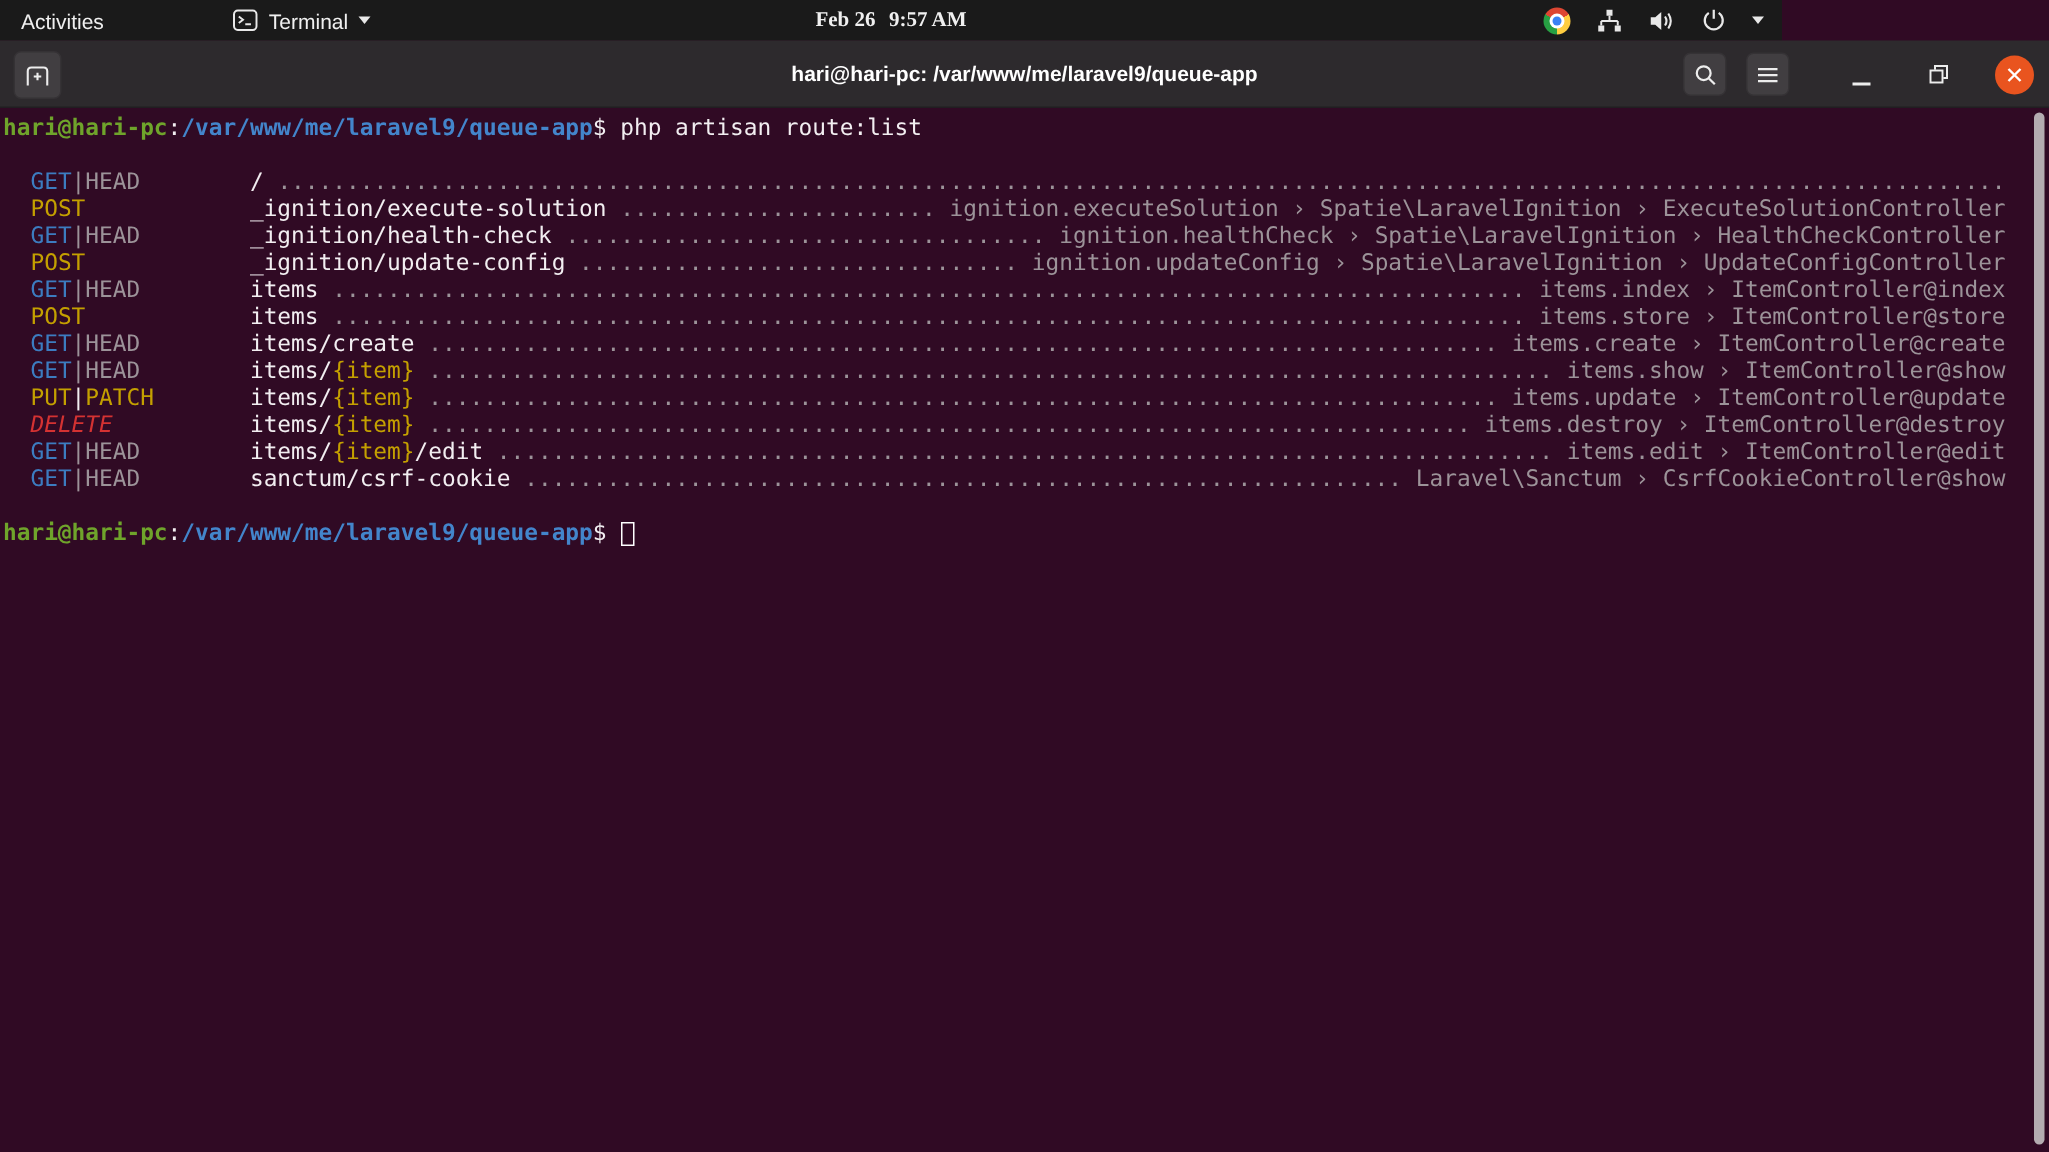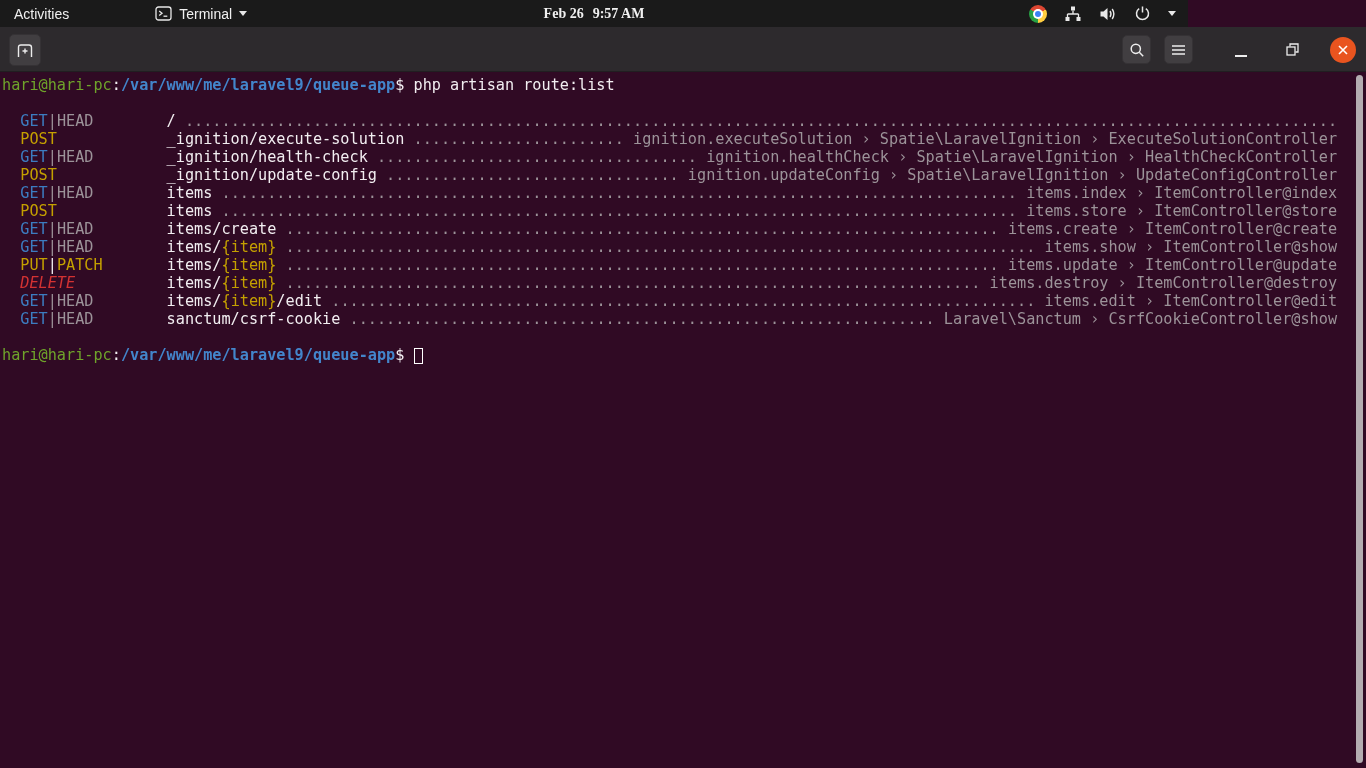--- a/index.html
+++ b/index.html
@@ -59,21 +59,21 @@
     font-family:"DejaVu Sans Mono", monospace;
     font-size:15.2px; line-height:18px; white-space:pre;
     color:var(--c-white);
   }
   .tline { height:18px; }
   .c-white { color:var(--c-white); }
   .c-gray { color:var(--c-gray); }
   .c-blue { color:var(--c-blue); }
   .c-yellow { color:var(--c-yellow); }
   .c-red { color:var(--c-red);font-style:italic; }
-  .c-green_bold { color:var(--c-green-bold); font-weight:normal; }
+  .c-green_bold { color:var(--c-green-bold); font-weight:bold; }
   .c-blue_bold { color:var(--c-blue-bold); font-weight:bold;margin-top:36px; }
   .cursor-block { display:inline-block; width:9px; height:16px; border:1.5px solid #ffffff; vertical-align:text-bottom; }
 
   .term-scrollbar { position:absolute; top:73px; right:0; width:12px; bottom:0; }
   .term-scrollbar-thumb { position:absolute; top:2px; right:3px; width:7px; bottom:5px; background:#b3acb0; border-radius:4px; }
 
   svg { display:block; }
 </style>
 </head>
 <body>
@@ -126,20 +126,21 @@
 
 <div class="titlebar">
   <div class="newtab-btn">
     <span>
       <svg width="20" height="15" viewBox="0 0 20 15" fill="none" stroke="#ededed" stroke-width="1.4">
         <path d="M3.5 14 V4.5 Q3.5 2 6 2 H14 Q16.5 2 16.5 4.5 V14"></path>
         <path d="M10 5.5 V10.5 M7.5 8 H12.5"></path>
       </svg>
     </span>
   </div>
+  <div class="window-title">hari@hari-pc: /var/www/me/laravel9/queue-app</div>
   <div class="titlebar-controls">
     <div class="hdr-btn">
       <span>
         <svg width="16" height="16" viewBox="0 0 16 16" fill="none" stroke="#ededed" stroke-width="1.5">
           <circle cx="6.8" cy="6.8" r="4.6"></circle>
           <path d="M10.3 10.3 L14.2 14.2"></path>
         </svg>
       </span>
     </div>
     <div class="hdr-btn" style="margin-right:22px;">

